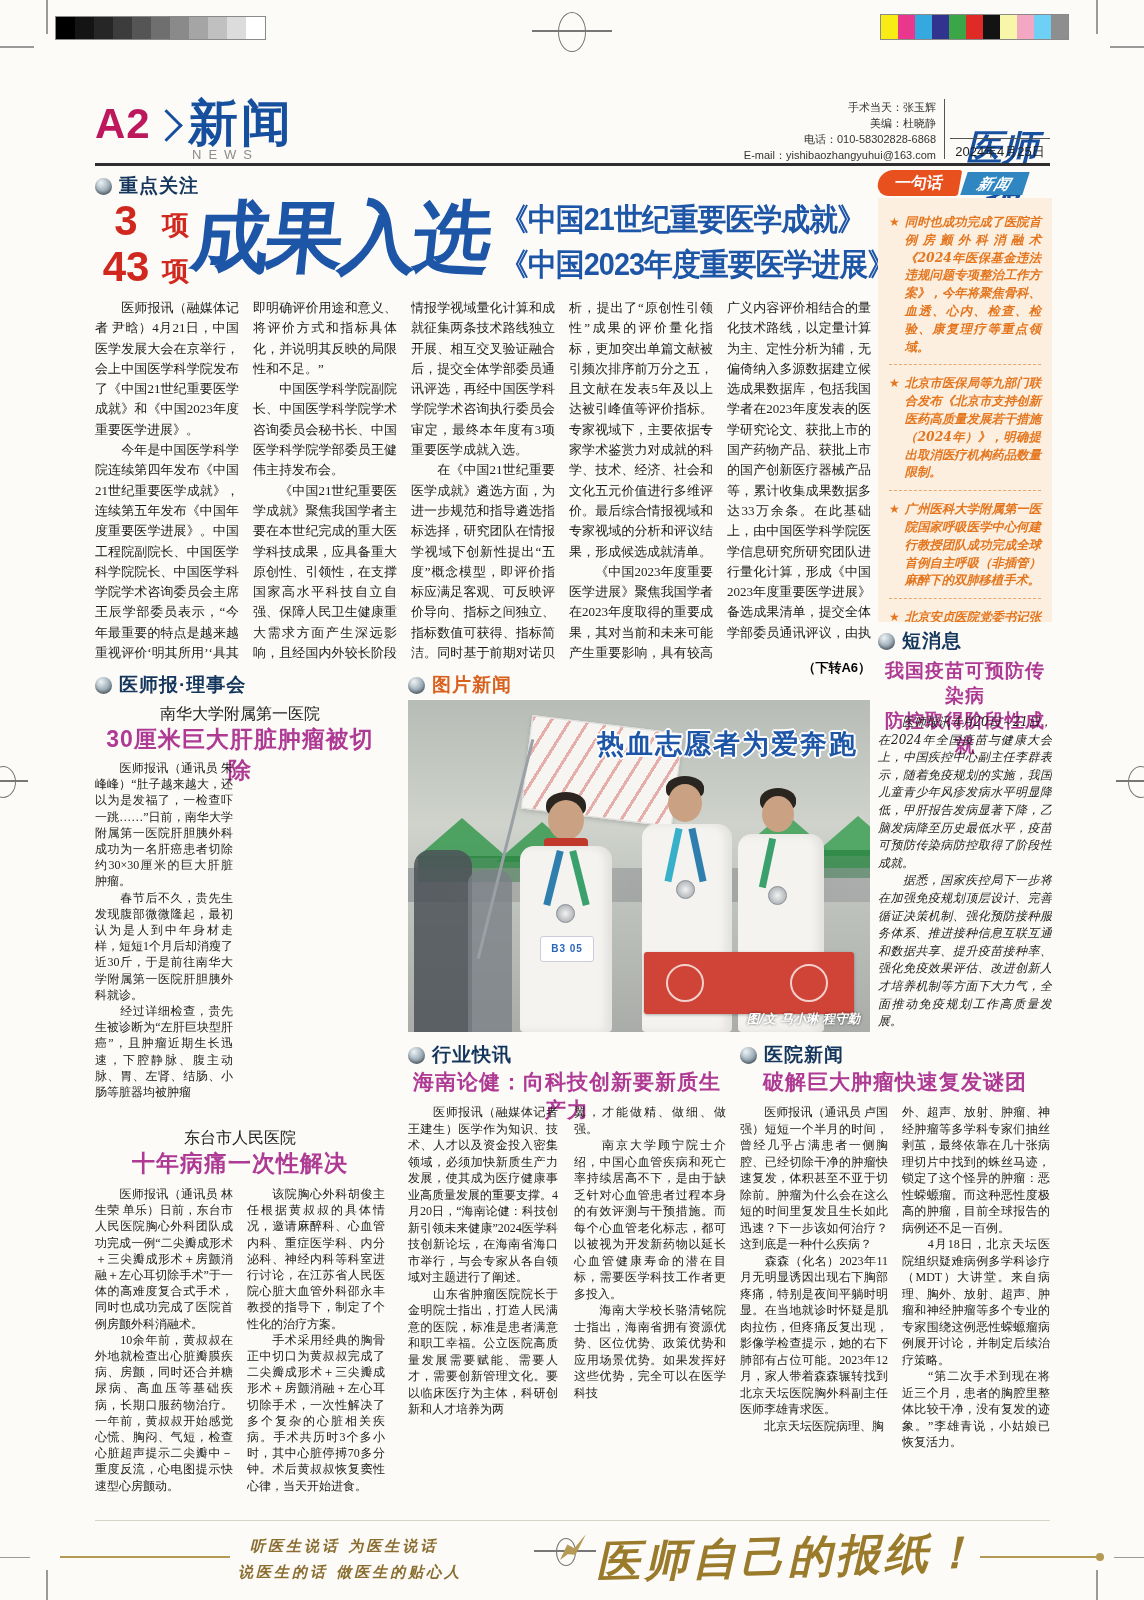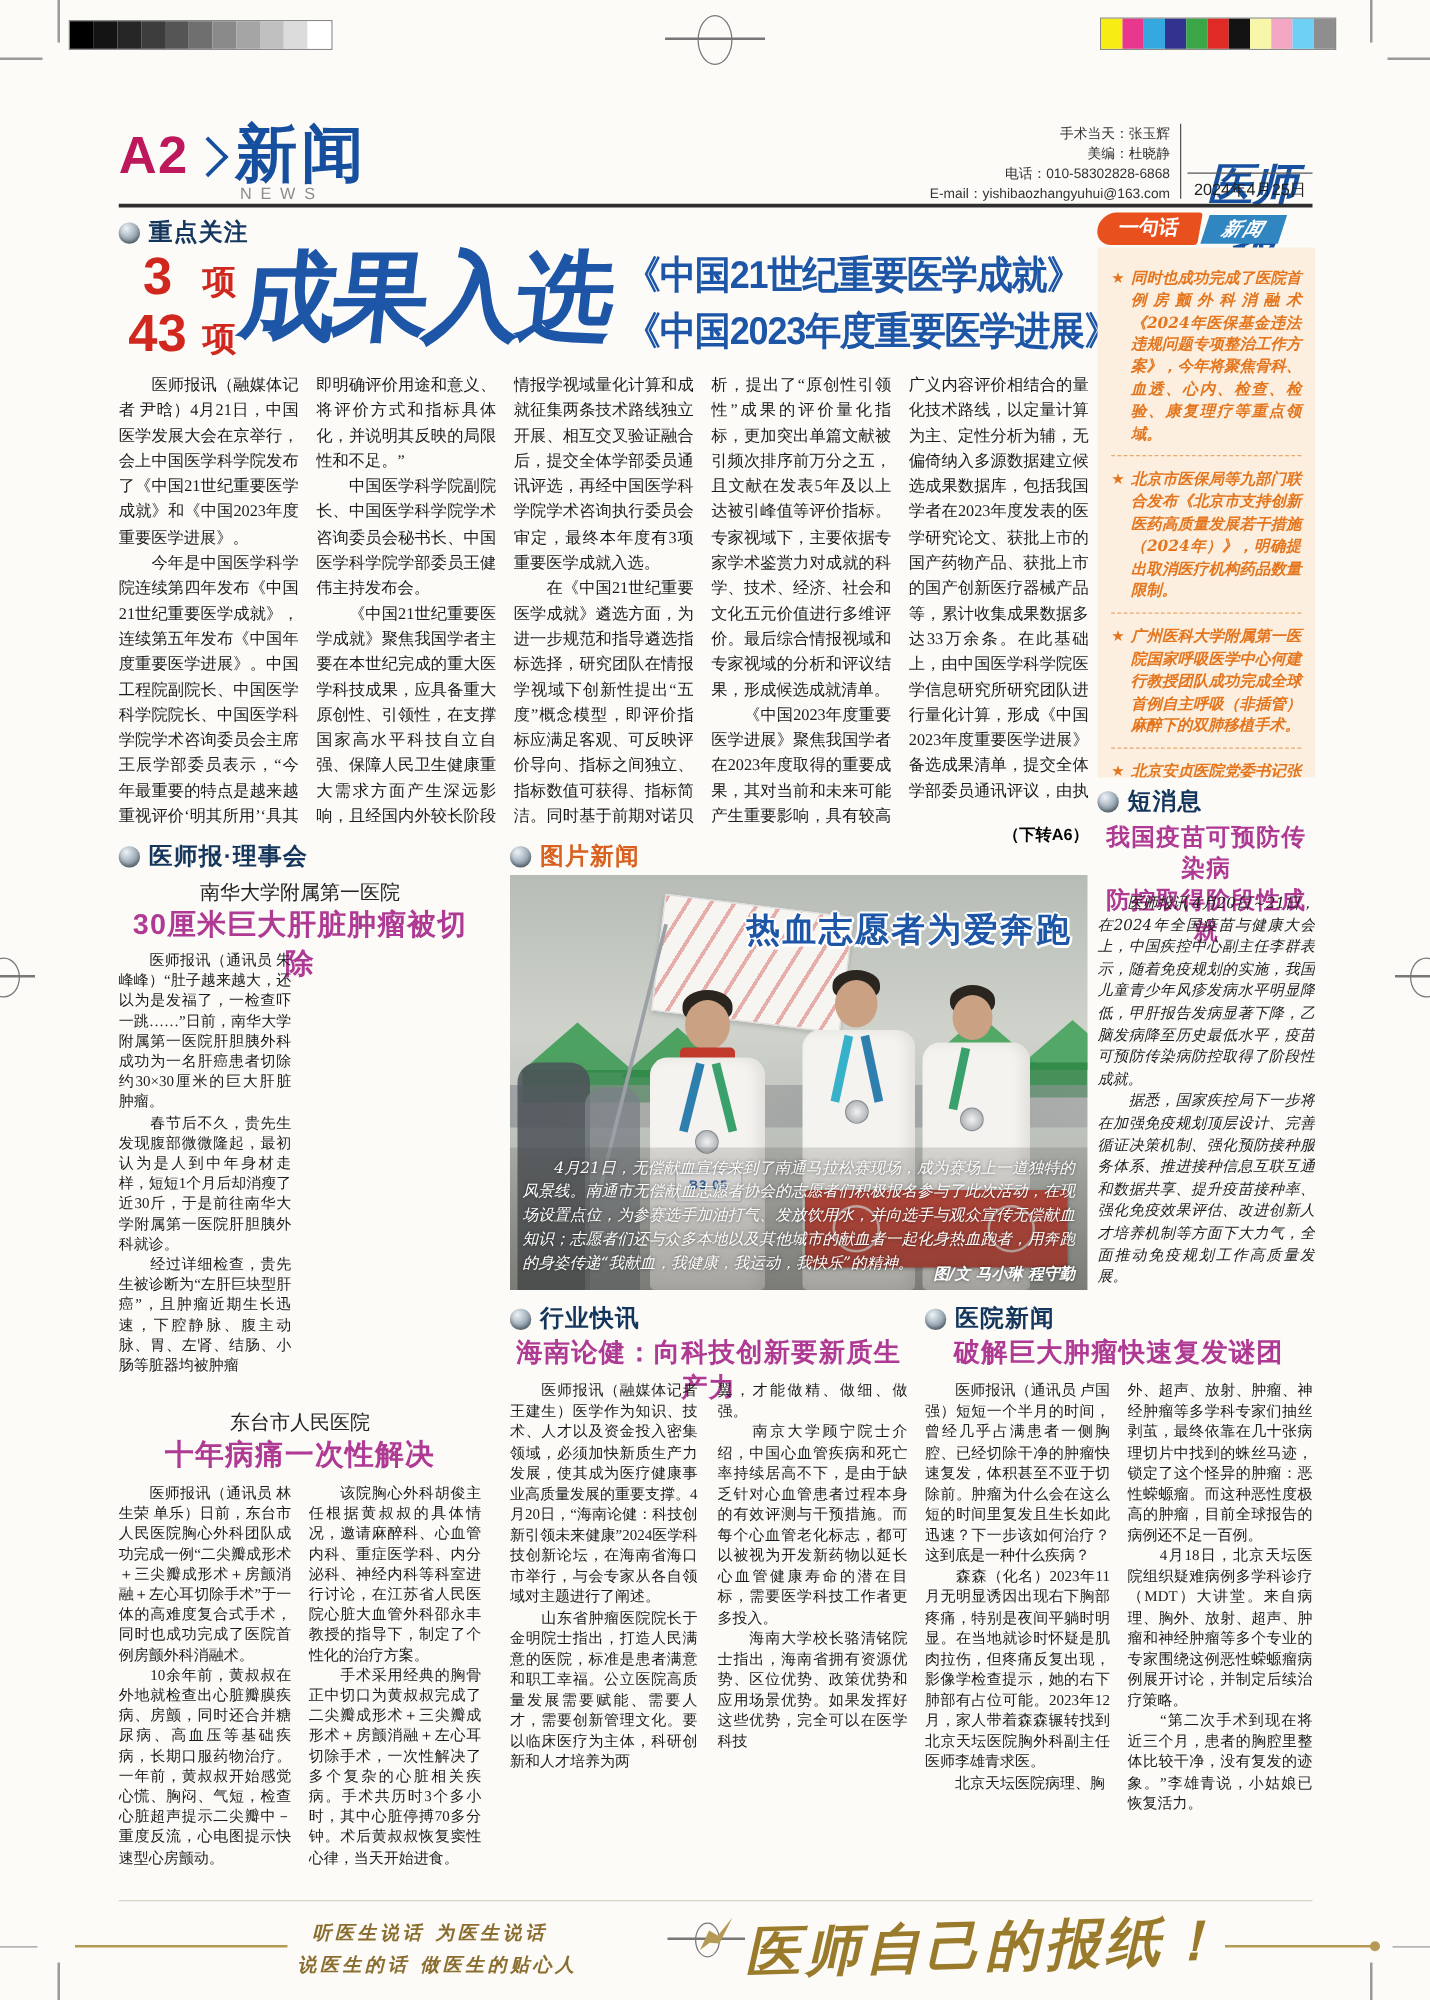--- a/index.html
+++ b/index.html
@@ -271,21 +271,20 @@
     <div class="medal-ribbon" style="left:356px;top:138px;height:50px;transform:rotate(12deg);background:#3aa06c;"></div>
     <div class="medal" style="left:360px;top:186px;"></div>
 
     <div class="abs" style="left:236px;top:252px;width:210px;height:62px;background:#cf4437;border-radius:3px;box-shadow:0 1px 3px rgba(0,0,0,.3);">
       <div class="abs" style="left:22px;top:12px;width:34px;height:34px;border:2px solid rgba(255,255,255,.75);border-radius:50%;"></div>
       <div class="abs" style="right:26px;top:12px;width:34px;height:34px;border:2px solid rgba(255,255,255,.75);border-radius:50%;"></div>
     </div>
 
     <div class="abs overlay-title" style="right:12px;top:26px;">热血志愿者为爱奔跑</div>
 
-    <div class="abs photo-caption" style="left:0;bottom:0;width:442px;height:104px;padding:6px 10px 4px 10px;">　　4月21日，无偿献血宣传来到了南通马拉松赛现场，成为赛场上一道独特的风景线。南通市无偿献血志愿者协会的志愿者们积极报名参与了此次活动，在现场设置点位，为参赛选手加油打气、发放饮用水，并向选手与观众宣传无偿献血知识；志愿者们还与众多本地以及其他城市的献血者一起化身热血跑者，用奔跑的身姿传递“我献血，我健康，我运动，我快乐”的精神。</div>
     <div class="abs photo-credit" style="right:10px;bottom:4px;color:#fff;font-size:12.5px;font-family:'DejaVu Serif',serif;text-shadow:0 0 3px rgba(0,0,0,.6);">图/文 马小琳 程守勤</div>
   </div>
 
   <div class="abs sec-head" style="left:408px;top:1042px;">
     <span class="sphere"></span>
     <span class="sec-title">行业快讯</span>
   </div>
   <div class="abs art-title" style="left:408px;top:1068px;width:318px;font-size:21px;">海南论健：向科技创新要新质生产力</div>
   <div class="col" style="left:408px;top:1104px;width:150px;height:408px;font-size:12px;line-height:16.5px;">　　医师报讯（融媒体记者 王建生）医学作为知识、技术、人才以及资金投入密集领域，必须加快新质生产力发展，使其成为医疗健康事业高质量发展的重要支撑。4月20日，“海南论健：科技创新引领未来健康”2024医学科技创新论坛，在海南省海口市举行，与会专家从各自领域对主题进行了阐述。
 　　山东省肿瘤医院院长于金明院士指出，打造人民满意的医院，标准是患者满意和职工幸福。公立医院高质量发展需要赋能、需要人才，需要创新管理文化。要以临床医疗为主体，科研创新和人才培养为两</div>

